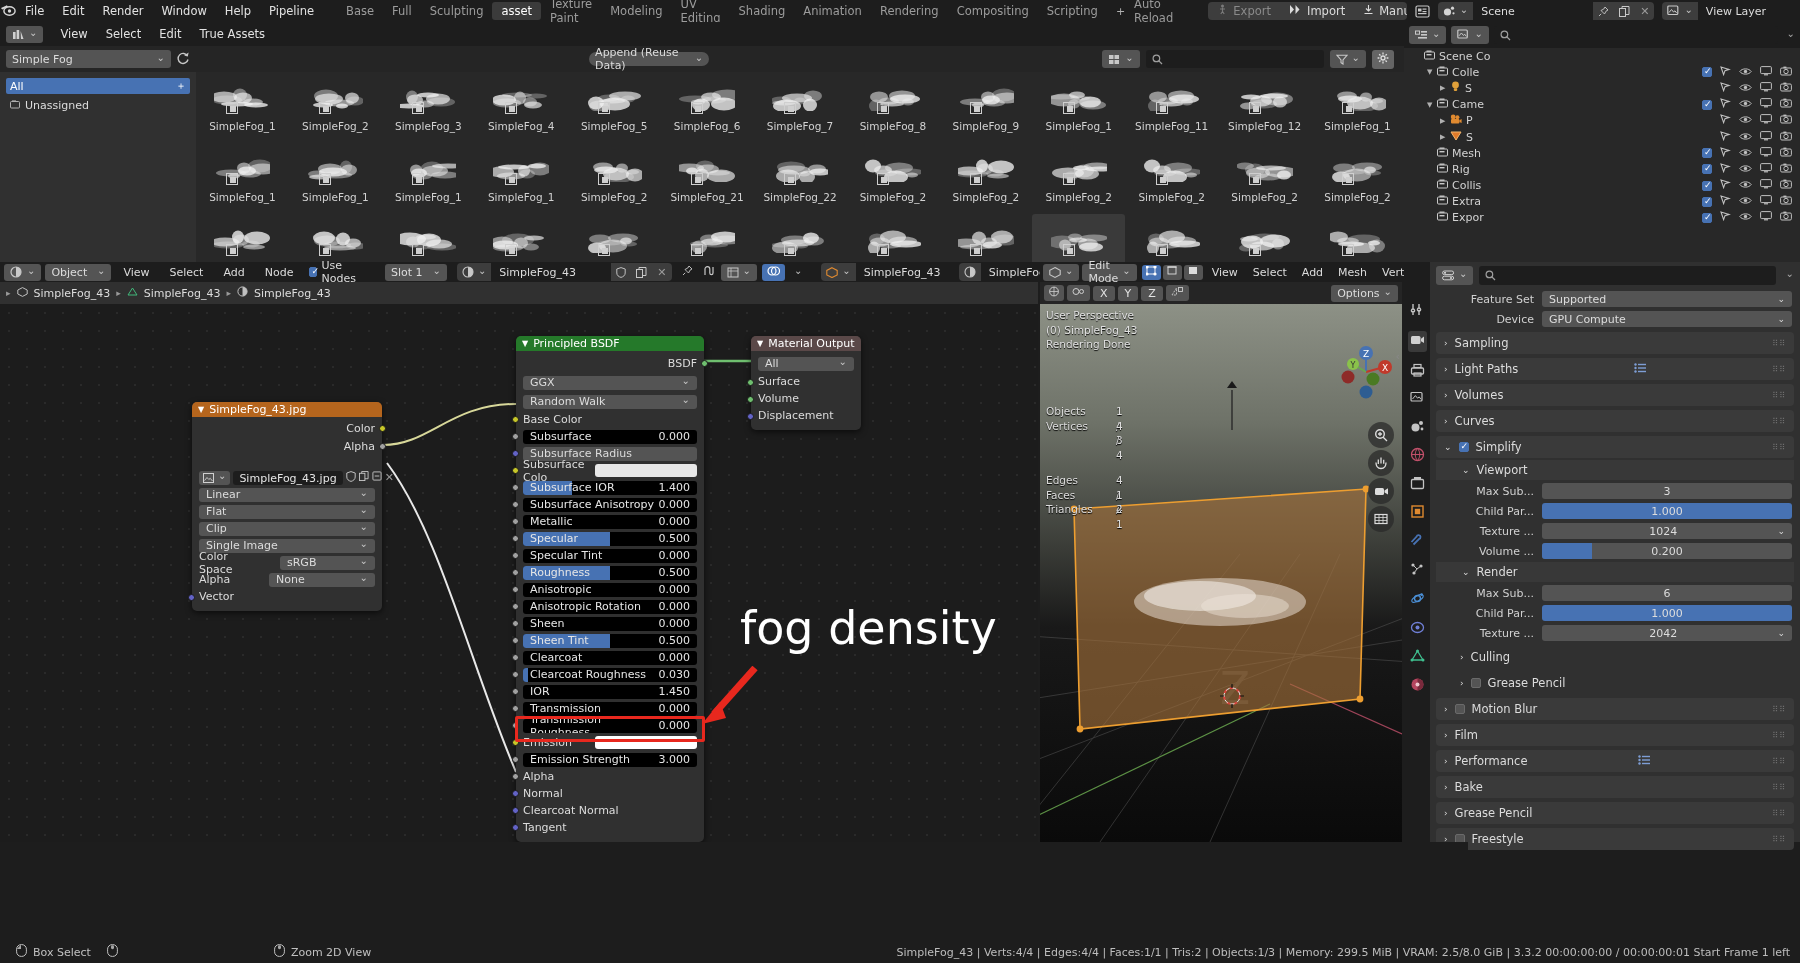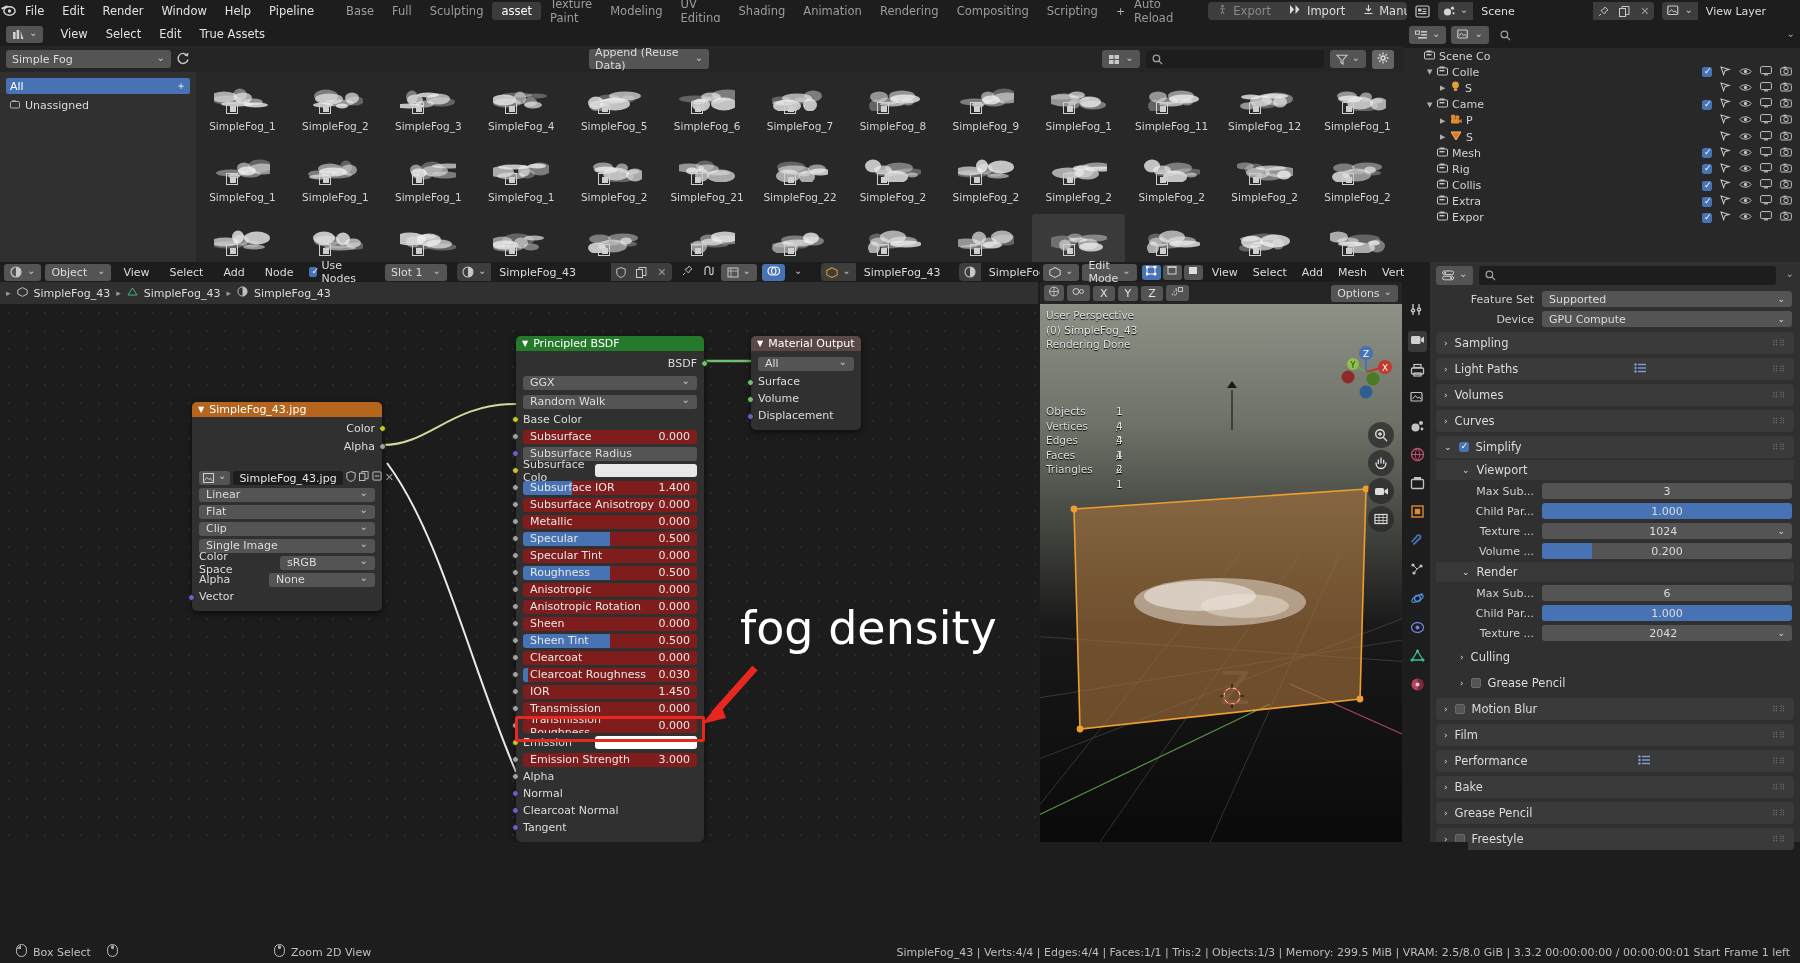--- a/index.html
+++ b/index.html
@@ -54,21 +54,21 @@
   #sh-header { height:20px; background:#1d1d1d; display:flex; align-items:center; gap:4px; padding:0 4px;}
   #sh-breadcrumb { height:22px; background:#303030; display:flex; align-items:center; gap:6px; padding-left:6px; font-size:11px;}
   #sh-canvas { position:absolute; left:0; top:42px; width:1038px; height:538px; background:#1c1c1c;
      background-image:radial-gradient(#2a2a2a 1px, transparent 1px); background-size:18px 18px;}
 
   .node { position:absolute; border-radius:5px; background:#303030; box-shadow:0 2px 6px rgba(0,0,0,.6); }
   .nhead { height:15px; border-radius:5px 5px 0 0; display:flex; align-items:center; padding-left:6px; font-size:11px; color:#fff;}
   .nhead .tri { margin-right:5px; font-size:8px;}
   .nbody { padding:4px 0 6px 0; }
   .nrow { height:17px; display:flex; align-items:center; position:relative; padding:0 7px; font-size:11px;}
-  .slider { position:relative; flex:1; height:14px; background:#7f1d1d; border-radius:3px; display:flex; align-items:center; justify-content:space-between; padding:0 7px; overflow:hidden;}
+  .slider { position:relative; flex:1; height:14px; background:#000000; border-radius:3px; display:flex; align-items:center; justify-content:space-between; padding:0 7px; overflow:hidden;}
   .sfill { position:absolute; left:0; top:0; bottom:0; background:#4772b3; }
   .slabel,.sval { position:relative; z-index:2; font-size:11px; color:#e6e6e6;}
   .sock { position:absolute; width:7px; height:7px; border-radius:50%; border:1px solid #191919; }
   .sock.l { left:-4px; }
   .sock.r { right:-4px; }
   .pill { flex:1; height:14px; background:#545454; border-radius:3px; display:flex; align-items:center; padding:0 7px; justify-content:space-between;}
   .plainlabel { font-size:11px; color:#dcdcdc;}
 
   
   #viewport { position:absolute; left:1040px; top:262px; width:362px; height:580px; background:#1d1d1d; }
@@ -250,21 +250,21 @@
           <span>Simple Fog</span>
         </div>
         <div>
           <svg width="14" height="14" viewBox="0 0 14 14">
               <path d="M11.5 5 A5 5 0 1 0 12 8.5" fill="none" stroke="#c8c8c8" stroke-width="1.4"></path>
               <path d="M12.6 1.6 L11.8 5.4 L8.2 4.6 Z" fill="#c8c8c8"></path>
             </svg>
         </div>
       </div>
       <div style="flex:1; display:flex; align-items:center; justify-content:center;">
-        <div class="sel chev" style="width:120px; height:20px;">
+        <div class="sel chev" style="width:120px; height:14px;border-radius:8px;">
           <span>Append (Reuse Data)</span>
         </div>
       </div>
       <div style="display:flex; align-items:center; gap:6px; padding-right:10px;">
         <div class="sel chev" style="height:18px;">
           <svg width="13" height="11" viewBox="0 0 13 11">
               <rect x="1" y="1" width="4.5" height="4" fill="#c8c8c8"></rect>
               <rect x="6.5" y="1" width="4.5" height="4" fill="#c8c8c8"></rect>
               <rect x="1" y="6" width="4.5" height="4" fill="#c8c8c8"></rect>
               <rect x="6.5" y="6" width="4.5" height="4" fill="#c8c8c8"></rect>
@@ -1825,21 +1825,21 @@
       <div class="vpinfo">
         <div>User Perspective</div>
         <div>(0) SimpleFog_43</div>
         <div>Rendering Done</div>
       </div>
       <div class="vpstats" id="vpstats-host">
           <div style="position: relative;"><span>Objects</span>
                    <span class="v">1 / 3</span></div>
           <div style="position: relative;"><span>Vertices</span>
                    <span class="v">4 / 4</span></div>
-          <div style="position: relative;"><span>Edges</span>
+          <div style="position: relative; margin-top: 40px;"><span>Edges</span>
                    <span class="v">4 / 4</span></div>
           <div style="position: relative;"><span>Faces</span>
                    <span class="v">1 / 1</span></div>
           <div style="position: relative;"><span>Triangles</span>
                    <span class="v">2</span></div>
         </div>
 
       <svg style="position:absolute; right:6px; top:38px; width:60px; height:60px;">
         <line x1="30" y1="30" x2="30" y2="12" stroke="#4772b3" stroke-width="2"></line>
         <line x1="30" y1="30" x2="48" y2="25" stroke="#c0392b" stroke-width="2"></line>

